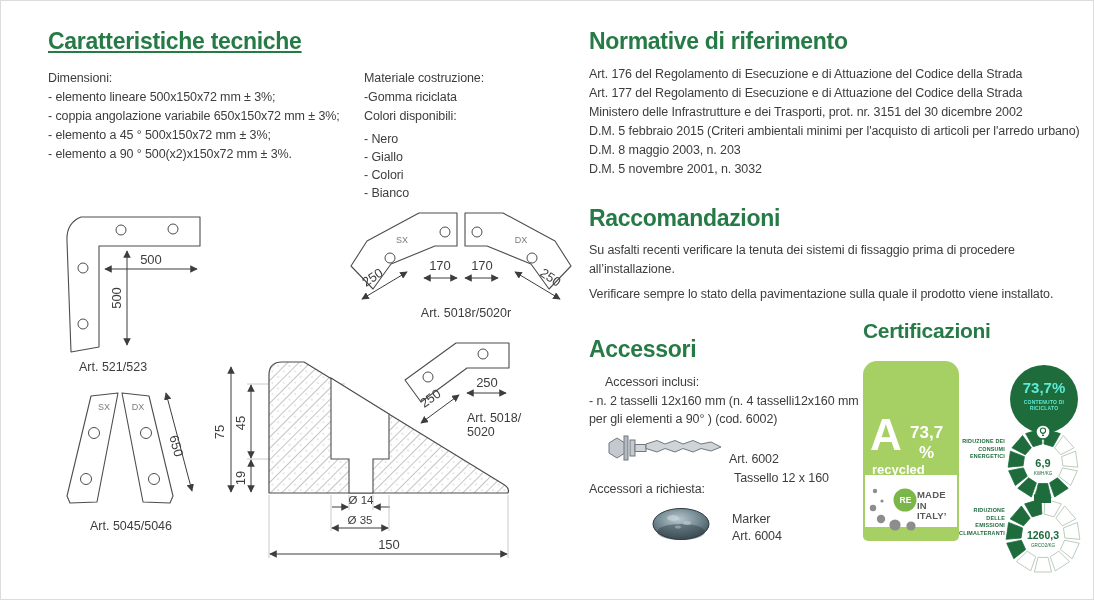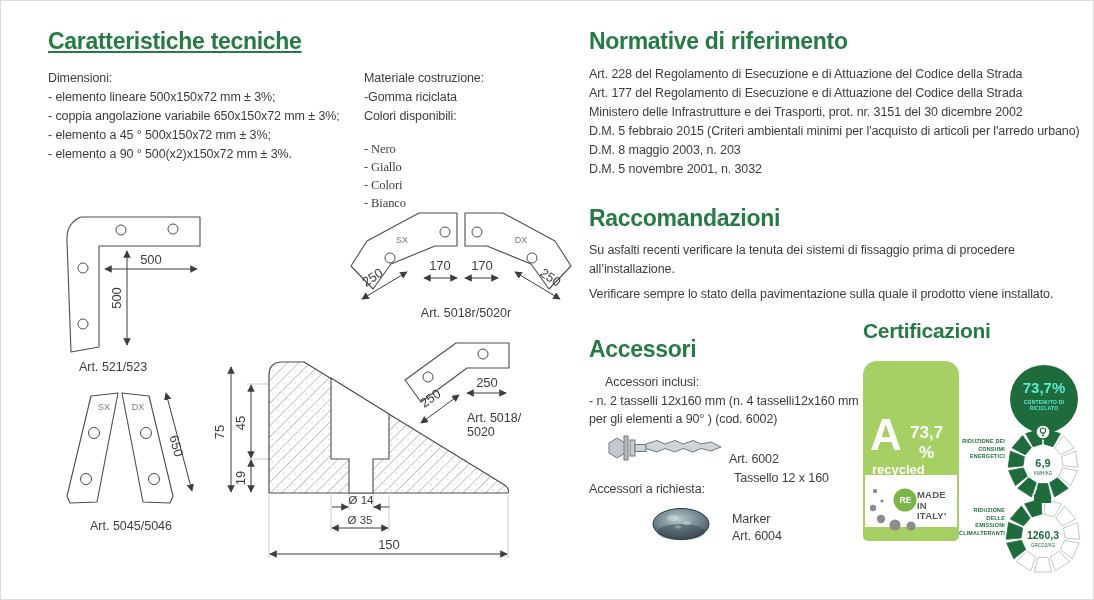--- a/index.html
+++ b/index.html
@@ -41,21 +41,21 @@
     <div>- elemento lineare 500x150x72 mm ± 3%;</div>
     <div>- coppia angolazione variabile 650x150x72 mm ± 3%;</div>
     <div>- elemento a 45 ° 500x150x72 mm ± 3%;</div>
     <div>- elemento a 90 ° 500(x2)x150x72 mm ± 3%.</div>
   </div>
 
   <div class="tbody" style="left:363px;top:68px;width:205px;">
     <div>Materiale costruzione:</div>
     <div>-Gomma riciclata</div>
     <div>Colori disponibili:</div>
-    <div style="margin-top:14px;line-height:18px;font-family:Liberation Serif, serif;">
+    <div style="margin-top:4px;line-height:18px;">
       <div>- Nero</div>
       <div>- Giallo</div>
       <div>- Colori</div>
       <div>- Bianco</div>
     </div>
   </div>
 
   <svg class="abs" style="left:0;top:195px;" width="580" height="405" viewBox="0 0 580 405">
     <defs>
       <marker id="arr" viewBox="0 0 10 10" refX="9" refY="5" markerWidth="7.5" markerHeight="7.5" orient="auto-start-reverse">
@@ -149,21 +149,21 @@
       <text class="dt" x="486" y="191" text-anchor="middle">250</text>
       <line class="dim" x1="420" y1="227" x2="458" y2="199" marker-start="url(#arr)" marker-end="url(#arr)"></line>
       <text class="dt" transform="translate(432,206) rotate(-36)" text-anchor="middle">250</text>
       <text class="dl" x="466" y="226">Art. 5018/</text>
       <text class="dl" x="466" y="240">5020</text>
     </g>
   </svg>
 
   <h1 class="h1" style="left:588px;top:27px;">Normative di riferimento</h1>
   <div class="tbody" style="left:588px;top:64px;width:496px;">
-    <div>Art. 228 del Regolamento di Esecuzione e di Attuazione del Codice della Strada</div>
+    <div>Art. 176 del Regolamento di Esecuzione e di Attuazione del Codice della Strada</div>
     <div>Art. 177 del Regolamento di Esecuzione e di Attuazione del Codice della Strada</div>
     <div>Ministero delle Infrastrutture e dei Trasporti, prot. nr. 3151 del 30 dicembre 2002</div>
     <div>D.M. 5 febbraio 2015 (Criteri ambientali minimi per l'acquisto di articoli per l'arredo urbano)</div>
     <div>D.M. 8 maggio 2003, n. 203</div>
     <div>D.M. 5 novembre 2001, n. 3032</div>
   </div>
 
   <h1 class="h1" style="left:588px;top:204px;">Raccomandazioni</h1>
   <div class="tbody" style="left:588px;top:240px;width:498px;">
     <div>Su asfalti recenti verificare la tenuta dei sistemi di fissaggio prima di procedere all’installazione.</div>

